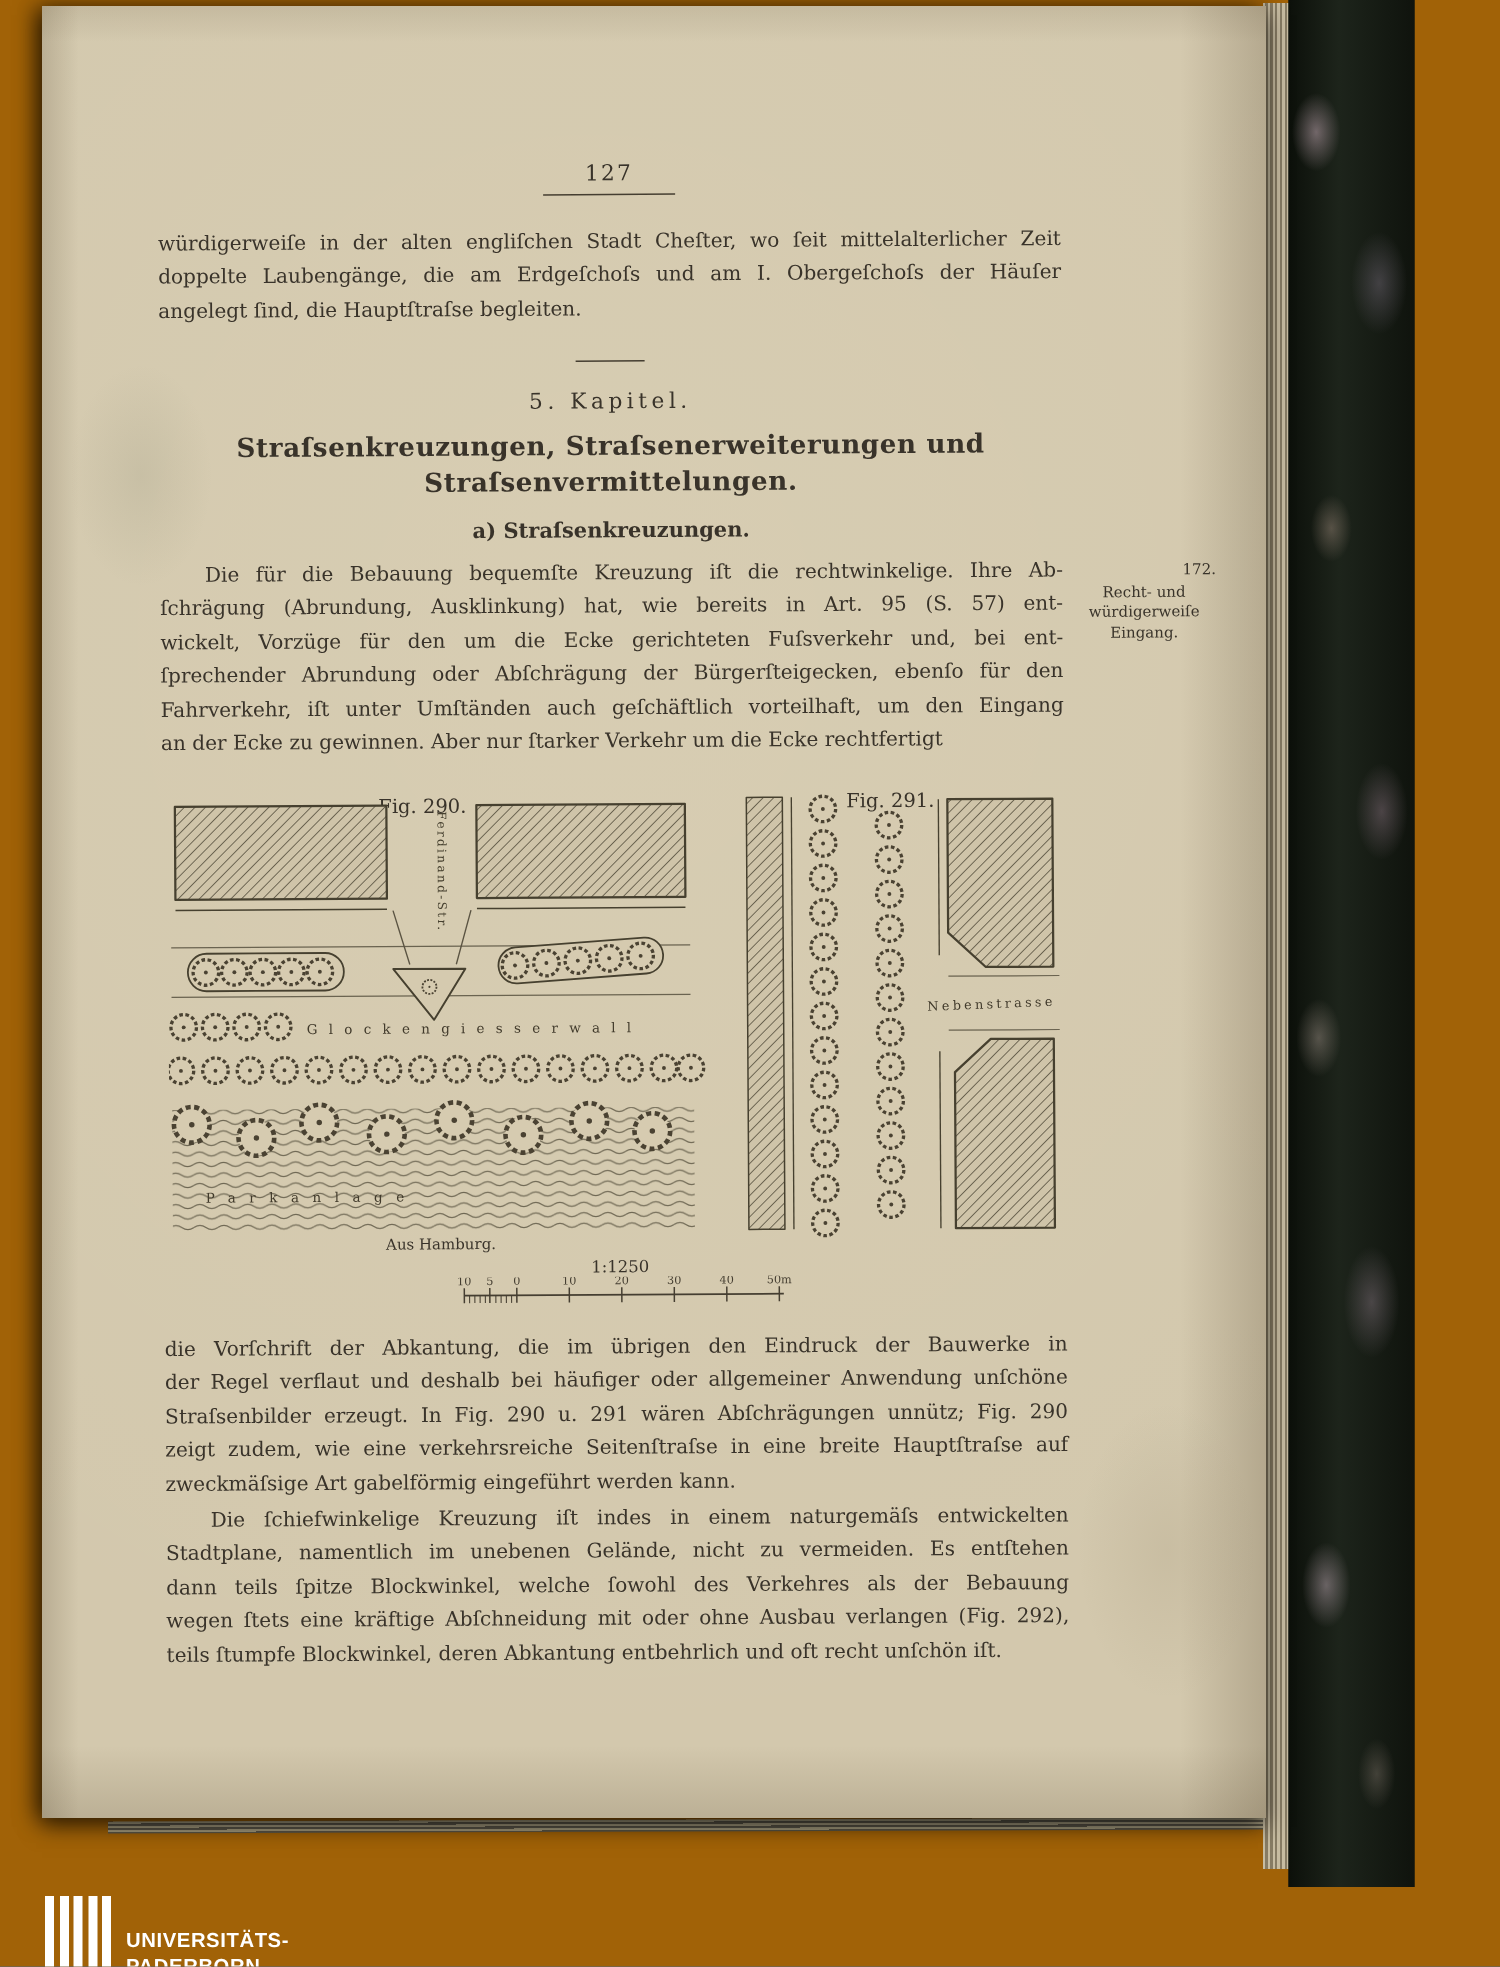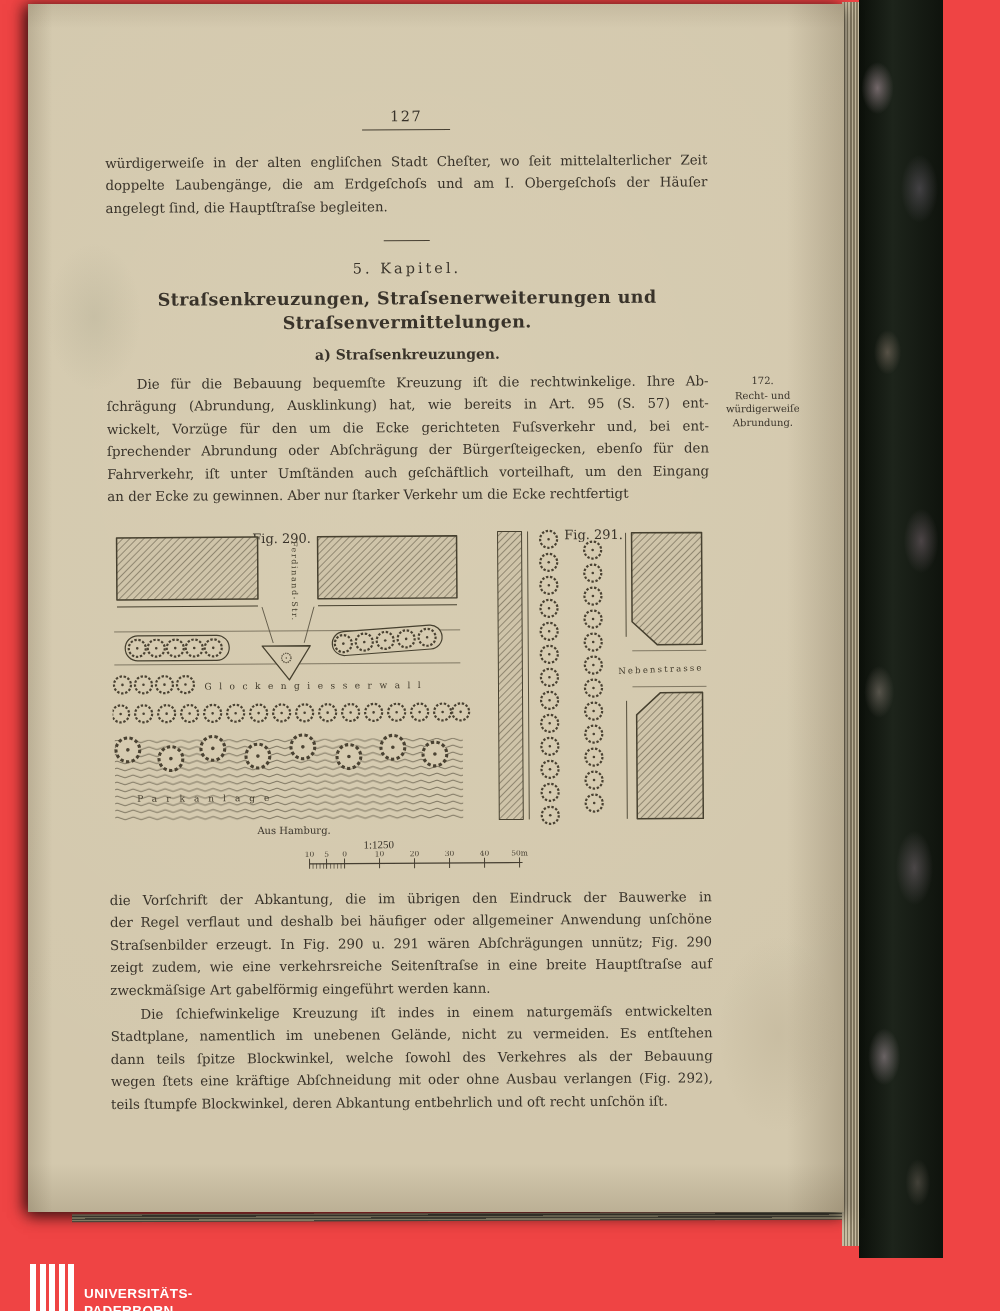--- a/index.html
+++ b/index.html
@@ -1,20 +1,20 @@
 <!DOCTYPE html>
 <html><head>
 <meta charset="utf-8">
 <style>
   html,body { margin:0; padding:0; }
   body {
     width:1000px; height:1311px; position:relative; overflow:hidden;
     background:#060606; font-family:"DejaVu Serif", serif;
   }
-  .stage { position:absolute; inset:0; background:#ef4444; }
+  .stage { position:absolute; inset:0; background:#a16207; }
 
   
   .fore-edge {
     position:absolute; left:842px; top:2px; width:18px; height:1244px;
     background:repeating-linear-gradient(90deg,#c7bca1 0 1.6px,#877c64 1.6px 3.2px);
   }
   .spine {
     position:absolute; left:859px; top:0; width:84px; height:1258px;
     background-color:#141911;
     background-image:
@@ -62,29 +62,29 @@
   .para.indent div:first-child { text-indent:30px; }
 
   .divider { position:absolute; left:358px; width:46px; border-top:1.5px solid #453e31; }
 
   .chapter { top:256px; font-size:14.5px; letter-spacing:3px; }
   .title   { top:282px; font-size:17.5px; font-weight:bold; line-height:24px; letter-spacing:.4px; }
   .subsec  { top:342px; font-size:14px; font-weight:bold; }
 
   .margin-note { position:absolute; left:688px; top:372px; width:96px; text-align:center;
                  font-size:10px; line-height:13.5px; }
-  .margin-note .mn-num { margin-bottom:1px; }
+  .margin-note .mn-num { margin-bottom:1px;text-align:right; }
 
   .fig-label { position:absolute; font-size:13px; width:116px; text-align:center; }
   .fig-label-290 { left:196px; top:526px; }
   .fig-label-291 { left:508px; top:524px; }
 
   .figure-svg { position:absolute; left:84px; top:522px; width:600px; height:300px; }
   .caption { position:absolute; left:228px; top:820px; font-size:10px; }
-  .scale-ratio { position:absolute; left:334px; top:834px; width:100px; font-size:11px;font-family:Liberation Serif, serif; }
+  .scale-ratio { position:absolute; left:334px; top:834px; width:100px; text-align:center; font-size:11px; }
   .scale-svg { position:absolute; left:275px; top:847px; width:230px; height:24px; }
 
   
   .logo { position:absolute; left:30px; top:1246px; display:flex; align-items:center; gap:10px;
           font-family:"Liberation Sans", sans-serif; }
   .logo-bars { display:flex; gap:3.5px; height:54px; align-items:stretch; }
   .logo-bars span { width:6px; background:#ffffff; }
   .logo-text { color:#ffffff; font-size:13.5px; font-weight:bold; line-height:16.5px; letter-spacing:.4px;margin-top:40px; }
 </style>
 </head>
@@ -131,21 +131,21 @@
           <div>ſprechender Abrundung oder Abſchrägung der Bürgerſteigecken, ebenſo für den</div>
           <div>Fahrverkehr, iſt unter Umſtänden auch geſchäftlich vorteilhaft, um den Eingang</div>
           <div>an der Ecke zu gewinnen. Aber nur ſtarker Verkehr um die Ecke rechtfertigt</div>
         </div>
 
       <div class="margin-note">
         <div class="mn-num">172.</div>
         <div>
             <div>Recht- und</div>
             <div>würdigerweiſe</div>
-            <div>Abrundung.</div>
+            <div>Eingang.</div>
           </div>
       </div>
 
       <div class="fig-label fig-label-290">Fig. 290.</div>
       <div class="fig-label fig-label-291">Fig. 291.</div>
 
       <svg class="figure-svg" viewBox="0 0 600 300">
         <defs>
           <pattern id="hatch" patternUnits="userSpaceOnUse" width="5" height="5" patternTransform="rotate(45)">
             <rect width="5" height="5" fill="#cfc4a9"></rect>

